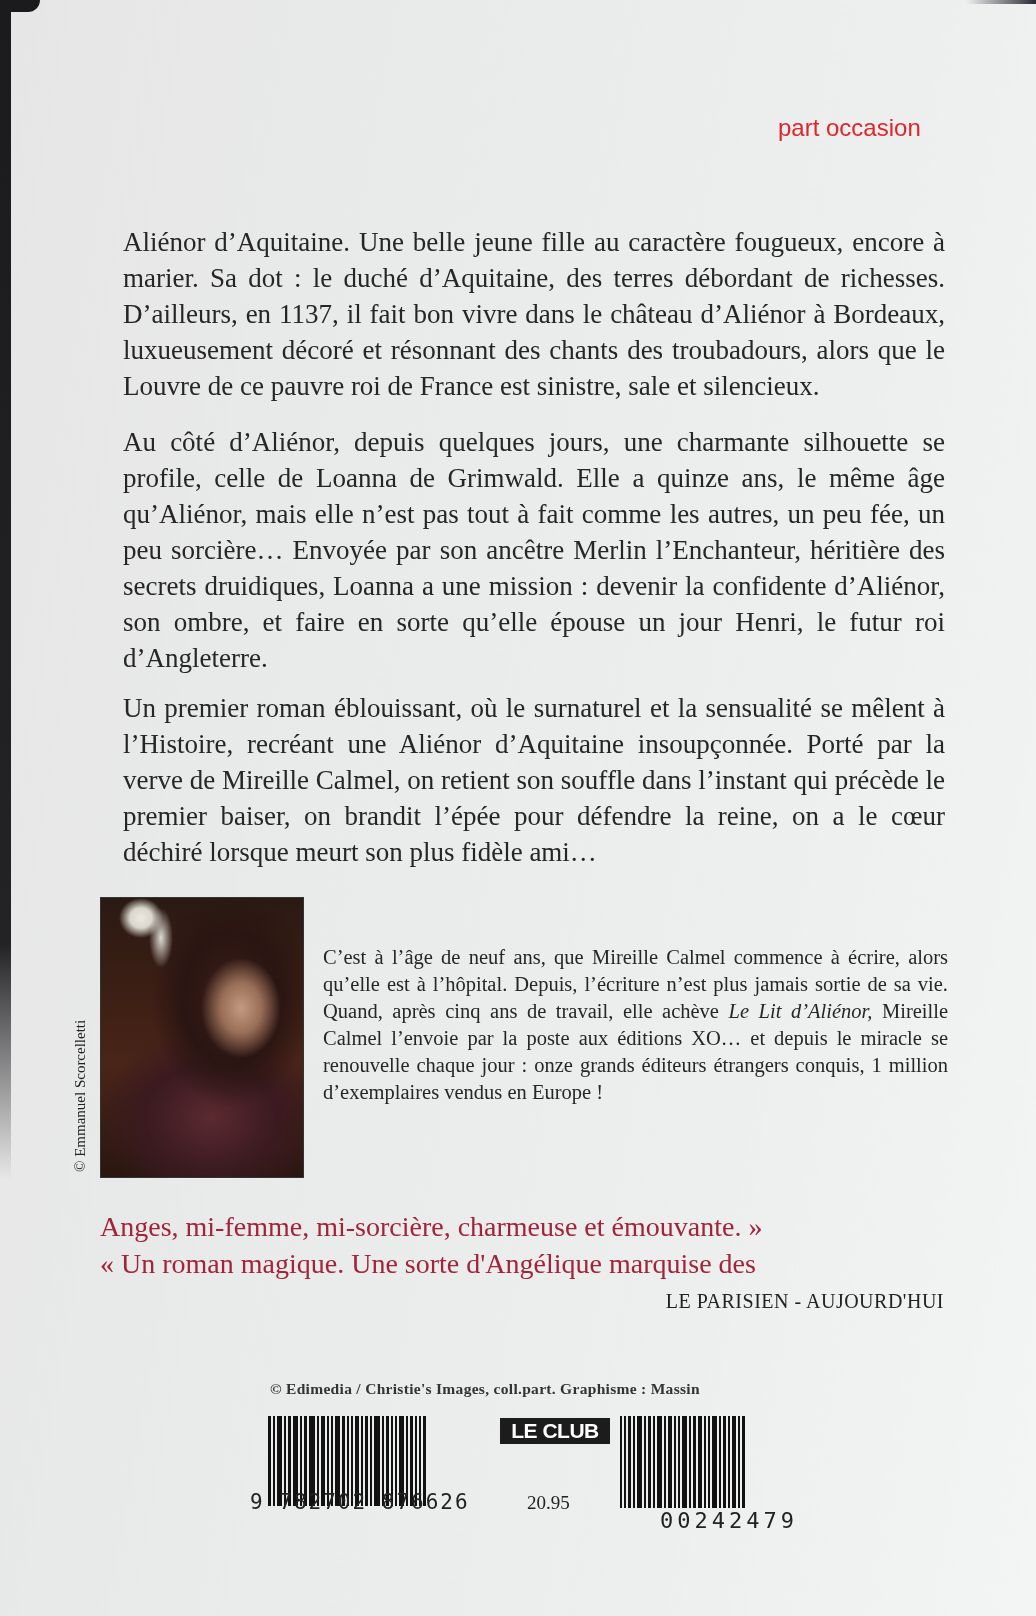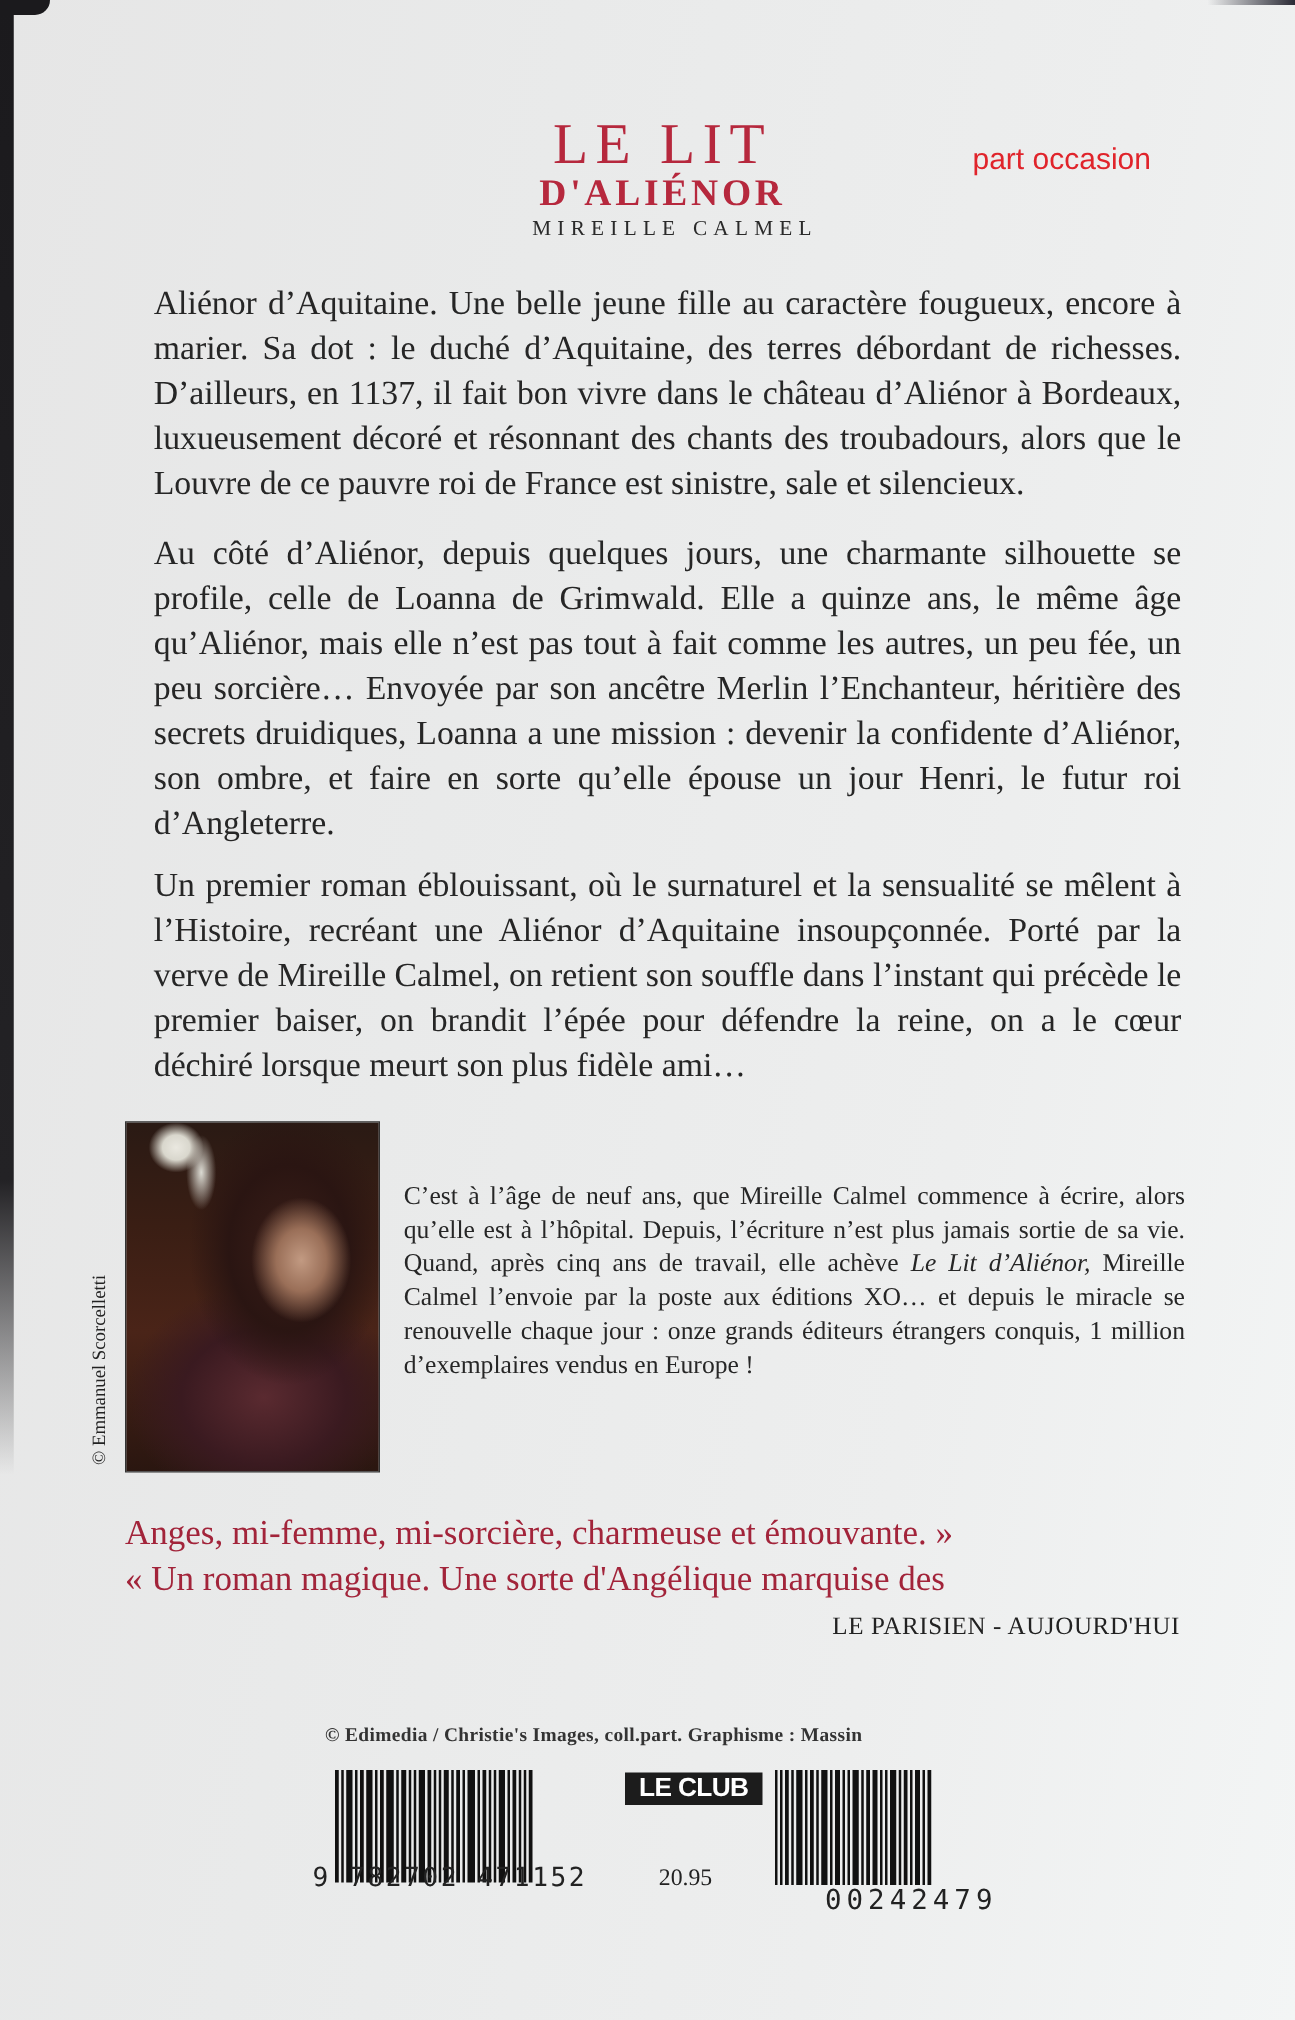--- a/index.html
+++ b/index.html
@@ -144,21 +144,21 @@
     .quote-source {
       position: absolute;
       right: 92px; top: 1290px;
       font-size: 20px;
       color: #222;
       letter-spacing: 0.5px;
     }
 
     .credits {
       position: absolute;
-      left: 260px; top: 1380px;
+      left: 270px; top: 1380px;
       font-size: 15.5px;
       font-weight: bold;
       color: #333;
       letter-spacing: 0.3px;
     }
 
     .barcode {
       position: absolute;
       display: flex;
       align-items: stretch;
@@ -213,25 +213,20 @@
     }
   </style>
 </head>
 <body>
 
 <div class="cover">
   <div class="left-edge"></div>
   <div class="top-corner"></div>
   <div class="top-right-corner"></div>
 
-  <div class="title-block">
-    <div class="title-main">LE LIT</div>
-    <div class="title-sub">D'ALIÉNOR</div>
-    <div class="author">MIREILLE CALMEL</div>
-  </div>
 
   <div class="sticker">part occasion</div>
 
   <div class="body-text p1">
     <p>Aliénor d’Aquitaine. Une belle jeune fille au caractère fougueux, encore à marier. Sa dot : le duché d’Aquitaine, des terres débordant de richesses. D’ailleurs, en 1137, il fait bon vivre dans le château d’Aliénor à Bordeaux, luxueusement décoré et résonnant des chants des troubadours, alors que le Louvre de ce pauvre roi de France est sinistre, sale et silencieux.</p>
   </div>
   <div class="body-text p2">
     <p>Au côté d’Aliénor, depuis quelques jours, une charmante silhouette se profile, celle de Loanna de Grimwald. Elle a quinze ans, le même âge qu’Aliénor, mais elle n’est pas tout à fait comme les autres, un peu fée, un peu sorcière… Envoyée par son ancêtre Merlin l’Enchanteur, héritière des secrets druidiques, Loanna a une mission : devenir la confidente d’Aliénor, son ombre, et faire en sorte qu’elle épouse un jour Henri, le futur roi d’Angleterre.</p>
   </div>
   <div class="body-text p3">
@@ -280,21 +275,21 @@
       <span class="bar" style="width:3px"></span>
       <span class="bar" style="width:2px"></span>
       <span class="bar" style="width:2px"></span>
       <span class="bar" style="width:5px"></span>
       <span class="bar" style="width:2px"></span>
       <span class="bar" style="width:3px"></span>
       <span class="bar" style="width:2px"></span>
       <span class="bar" style="width:2px"></span>
       <span class="bar" style="width:3px"></span>
   </div>
-  <div class="barcode-digits isbn-digits">9 782702 471152</div>
+  <div class="barcode-digits isbn-digits">9 782702 876626</div>
 
   <div class="club-logo">LE CLUB</div>
   <div class="price">20.95</div>
 
   <div class="barcode barcode-code">
     <span class="bar" style="width:2px"></span>
       <span class="bar" style="width:2px"></span>
       <span class="bar" style="width:3px"></span>
       <span class="bar" style="width:2px"></span>
       <span class="bar" style="width:5px"></span>

